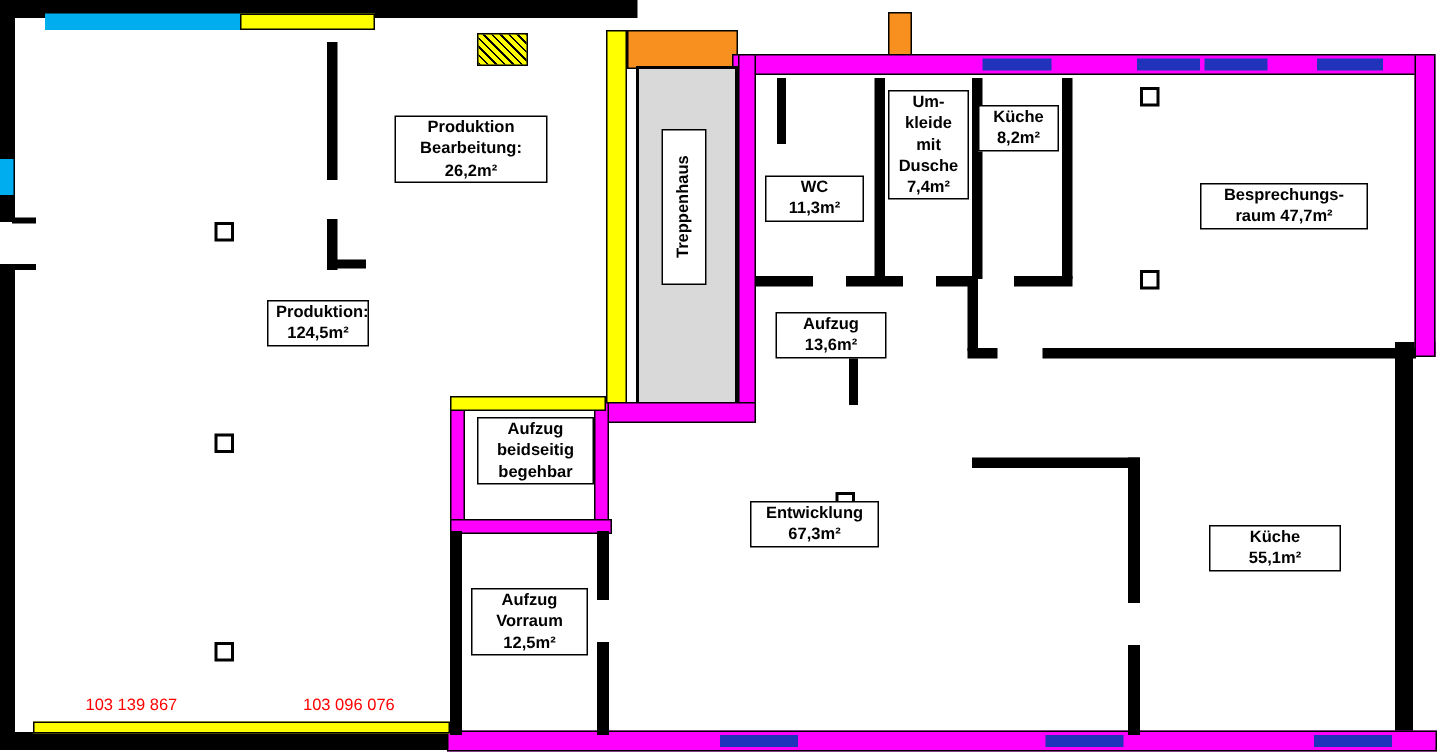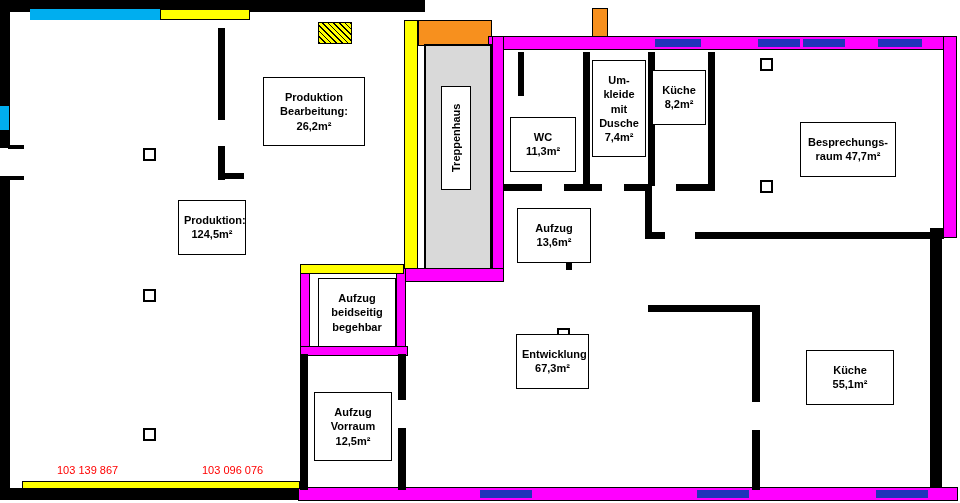--- a/index.html
+++ b/index.html
@@ -10,21 +10,21 @@
   .bk{background:#000000}
   .mg{background:#FF00FF;border:1px solid #000}
   .yl{background:#FFFF00;border:1px solid #000}
   .cy{background:#00AEEF}
   .or{background:#F7901E;border:1px solid #000}
   .bl{background:#2233BB}
   .gap{background:#ffffff}
   .stairs{position:absolute;background:#D9D9D9;border:2px solid #000}
   .col-sq{position:absolute;width:13px;height:13px;border:2px solid #000;background:#fff}
   .room-label{position:absolute;background:#fff;border:1px solid #000;
-      padding:12px 5px;font-size:11px;font-weight:bold;color:#000;
+      padding:0 5px;font-size:11px;font-weight:bold;color:#000;
       text-align:center;white-space:pre-line;line-height:1.3}
   .vert-label{writing-mode:vertical-rl;transform:rotate(180deg);
       display:flex;align-items:center;justify-content:center;
       white-space:nowrap;padding:2px}
   .refnum{position:absolute;color:#FF0000;font-size:11px}
   .hatch{position:absolute;border:1px solid #000;
       background:repeating-linear-gradient(45deg,#000 0 1px,transparent 1px 4px),#FFFF00}
 </style>
 </head>
 <body>
@@ -106,28 +106,28 @@
   <div class="room-label vert-label" style="left:441px;top:86px;width:30px;height:104px">Treppenhaus</div>
   <div class="room-label" style="left:510px;top:117px;width:66px">WC
 11,3m²</div>
   <div class="room-label" style="left:592px;top:60px;width:54px">Um-
 kleide
 mit
 Dusche
 7,4m²</div>
   <div class="room-label" style="left:652px;top:70px;width:54px">Küche
 8,2m²</div>
-  <div class="room-label" style="left:800px;top:122px;width:96px">Besprechungs-
+  <div class="room-label" style="left:800px;top:122px;width:112px">Besprechungs-
 raum 47,7m²</div>
   <div class="room-label" style="left:517px;top:208px;width:74px">Aufzug
 13,6m²</div>
   <div class="room-label" style="left:318px;top:278px;width:78px">Aufzug
 beidseitig
 begehbar</div>
-  <div class="room-label" style="left:516px;top:334px;width:73px">Entwicklung
+  <div class="room-label" style="left:500px;top:334px;width:86px">Entwicklung
 67,3m²</div>
   <div class="room-label" style="left:314px;top:392px;width:78px">Aufzug
 Vorraum
 12,5m²</div>
   <div class="room-label" style="left:806px;top:350px;width:88px">Küche
 55,1m²</div>
 
   <div class="refnum" style="left:57px;top:464px">103 139 867</div>
   <div class="refnum" style="left:202px;top:464px">103 096 076</div>
 

